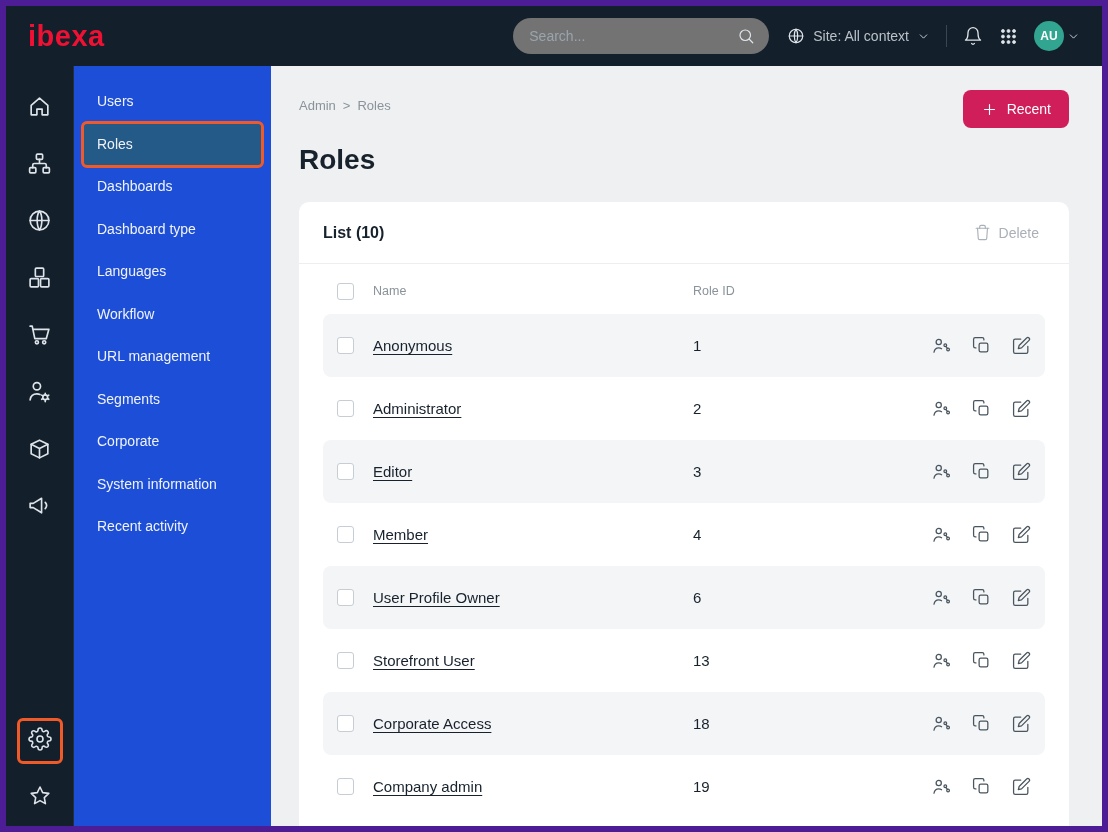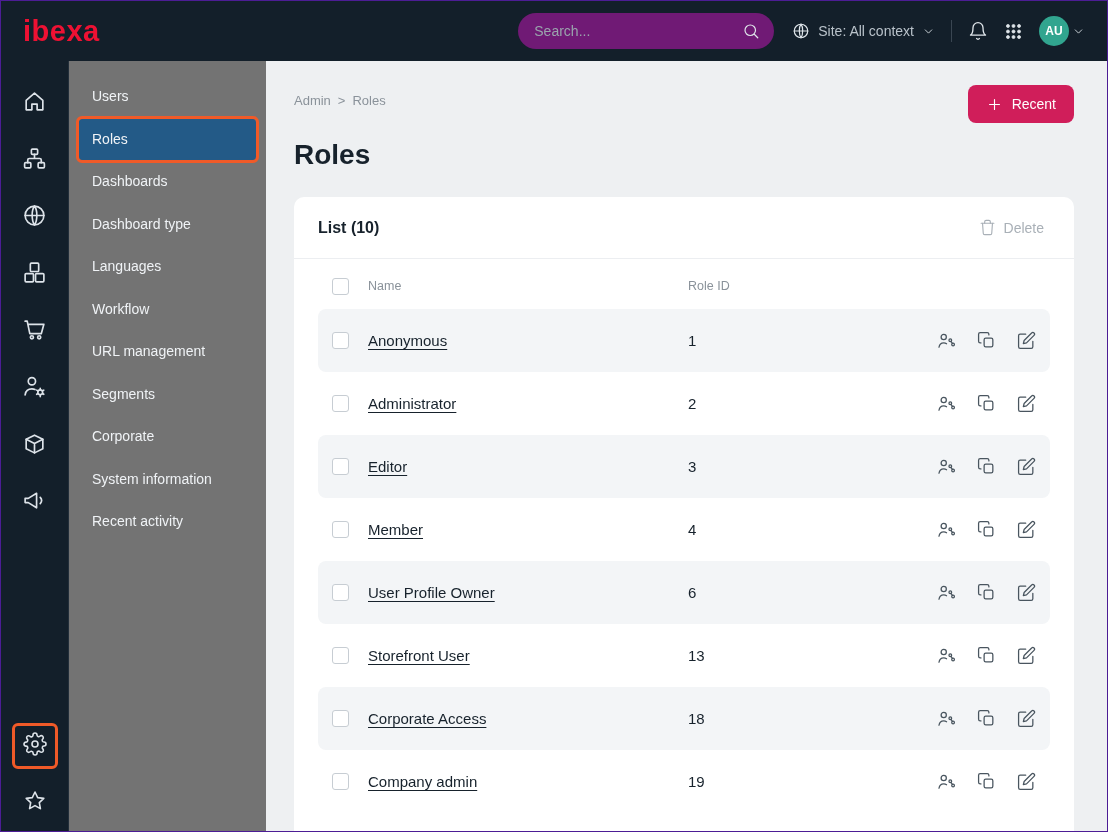--- a/index.html
+++ b/index.html
@@ -1,24 +1,24 @@
 <!DOCTYPE html>
 <html><head>
 <meta charset="utf-8">
 <style>
   * { box-sizing: border-box; }
   body { margin: 0; background: #fff; font-family: "Liberation Sans", sans-serif; }
-  .frame { width: 1108px; height: 832px; border: 1px solid #4c1d95; display: flex; flex-direction: column; overflow: hidden; background: #eef0f2; }
+  .frame { width: 1108px; height: 832px; border: 6px solid #4c1d95; display: flex; flex-direction: column; overflow: hidden; background: #eef0f2; }
 
   svg.ln { fill: none; stroke-width: 1.6; stroke-linecap: round; stroke-linejoin: round; }
 
   
   .topbar { height: 60px; flex: 0 0 60px; background: #131f2a; display: flex; align-items: center; padding: 0 22px; gap: 18px; }
   .logo { color: #ee1133; font-size: 29px; font-weight: 800; letter-spacing: .5px; line-height: 1; }
-  .search { margin-left: auto; width: 256px; height: 36px; background: #701a75; border-radius: 18px; display: flex; align-items: center; padding: 0 14px; gap: 8px; }
+  .search { margin-left: auto; width: 256px; height: 36px; background: #737373; border-radius: 18px; display: flex; align-items: center; padding: 0 14px; gap: 8px; }
   .search input { flex: 1; background: transparent; border: 0; outline: 0; color: #cdd4da; font-size: 14px; min-width: 0; }
   .search input::placeholder { color: #9aa4ad; }
   .tb-right { display: flex; align-items: center; gap: 16px; }
   .site-ctx { display: flex; align-items: center; gap: 8px; color: #b9c2ca; font-size: 14px; cursor: pointer; }
   .tb-divider { width: 1px; height: 22px; background: #3a4652; }
   .tb-icon { display: flex; align-items: center; cursor: pointer; }
   .tb-icon svg { stroke: #dfe5ea; }
   .avatar-group { display: flex; align-items: center; gap: 3px; cursor: pointer; }
   .avatar { width: 30px; height: 30px; border-radius: 50%; background: #31a58f; color: #fff; font-size: 12px; font-weight: 700; display: flex; align-items: center; justify-content: center; }
 
@@ -26,21 +26,21 @@
   .bodyrow { flex: 1; display: flex; min-height: 0; }
 
   .rail { width: 68px; flex: 0 0 68px; background: #131f2a; display: flex; flex-direction: column; align-items: center; padding: 12px 0 10px; border-right: 1px solid #232f3b; }
   .rail-btn { width: 68px; height: 57px; display: flex; align-items: center; justify-content: center; cursor: pointer; }
   .rail-btn svg { stroke: #dde3e9; width: 25px; height: 25px; }
   .rail-spacer { flex: 1; }
   .gear-wrap { width: 46px; height: 46px; border: 3px solid #f05a28; border-radius: 6px; display: flex; align-items: center; justify-content: center; margin-bottom: 12px; cursor: pointer; }
   .gear-wrap svg, .star-wrap svg { stroke: #dde3e9; width: 24px; height: 24px; }
   .star-wrap { height: 40px; display: flex; align-items: center; justify-content: center; cursor: pointer; }
 
-  .sidebar { width: 197px; flex: 0 0 197px; background: #737373; padding-top: 14px; }
+  .sidebar { width: 197px; flex: 0 0 197px; background: #1d4ed8; padding-top: 14px; }
   .sb-item { margin: 1px 10px; padding: 12px 13px; font-size: 14px; color: #f0f3f6; border-radius: 3px; cursor: pointer; line-height: 1.25; }
   .sb-item.active { background: #235a87; }
   .sb-item.hl-box { outline: 3px solid #f05a28; }
 
   
   .content { flex: 1; padding: 24px 33px 0 28px; overflow: hidden; background: #eef0f2; }
   .content-top { display: flex; justify-content: space-between; align-items: flex-start; }
   .breadcrumb { font-size: 13px; color: #8a929a; display: flex; gap: 7px; padding-top: 8px; }
   .crumb { cursor: pointer; }
   .create-btn { height: 38px; background: #d01e5a; border: none; border-radius: 8px; color: #fff; font-size: 14px; display: flex; align-items: center; gap: 9px; padding: 0 18px; cursor: pointer; font-family: inherit; }

